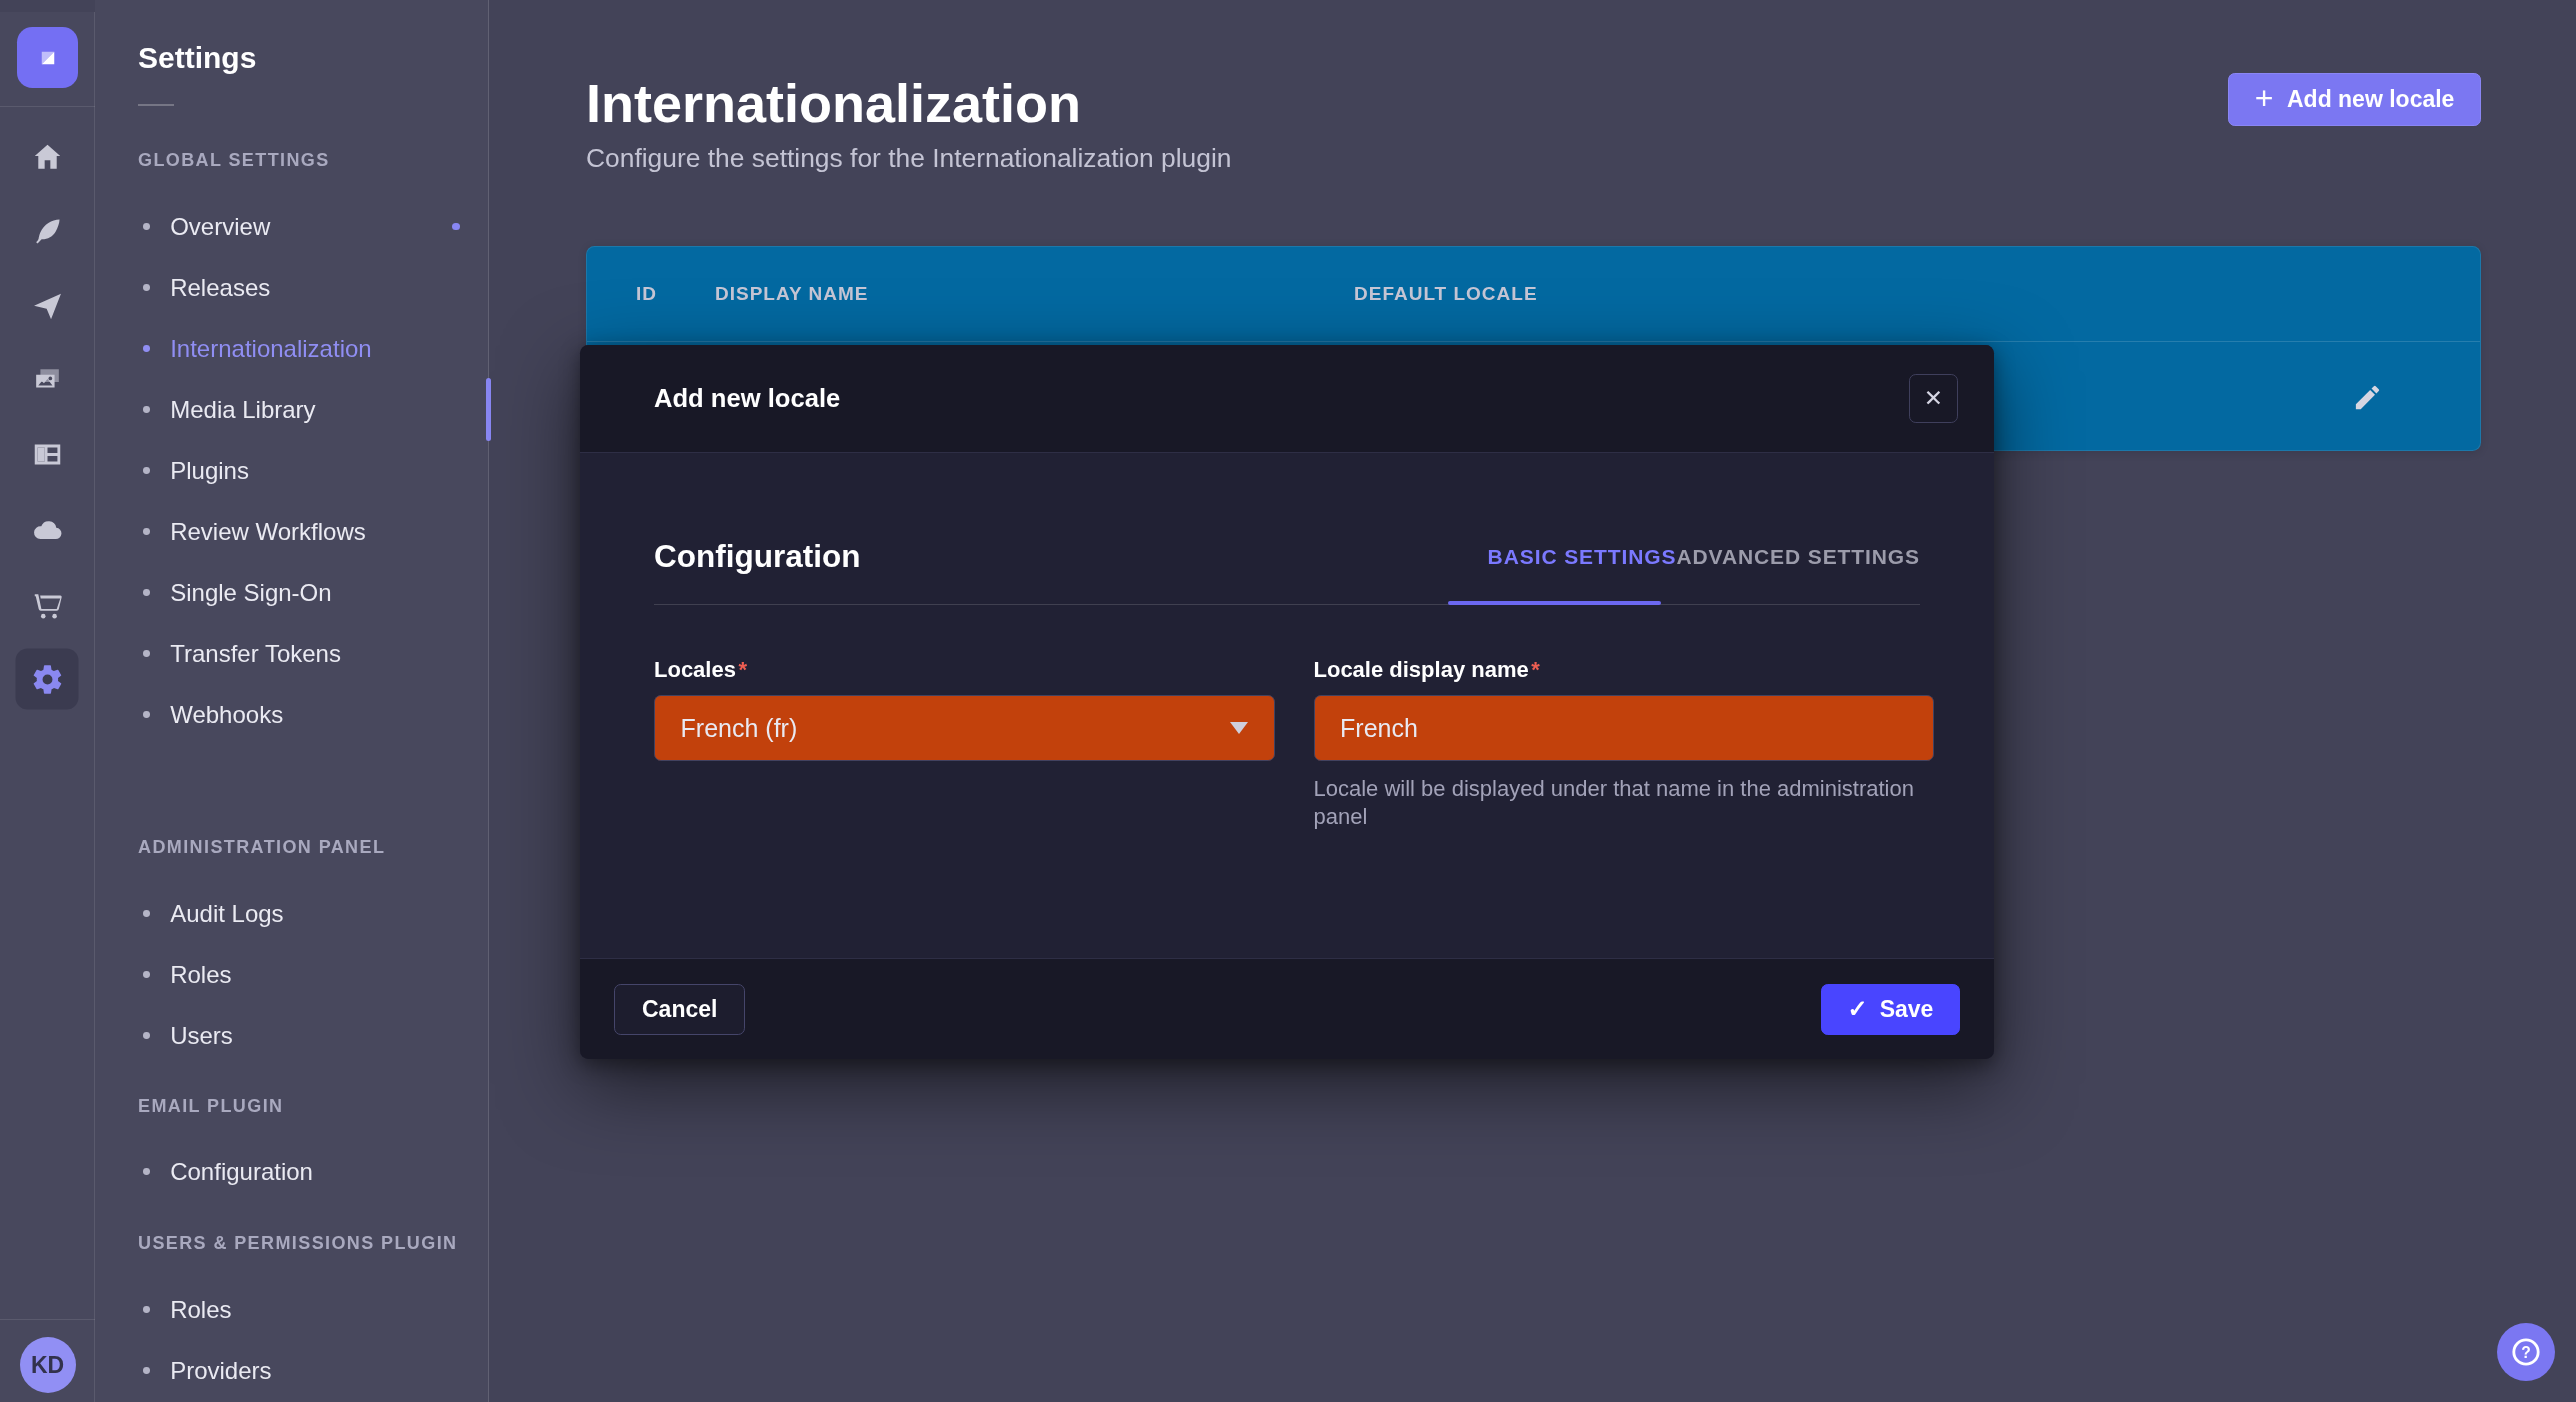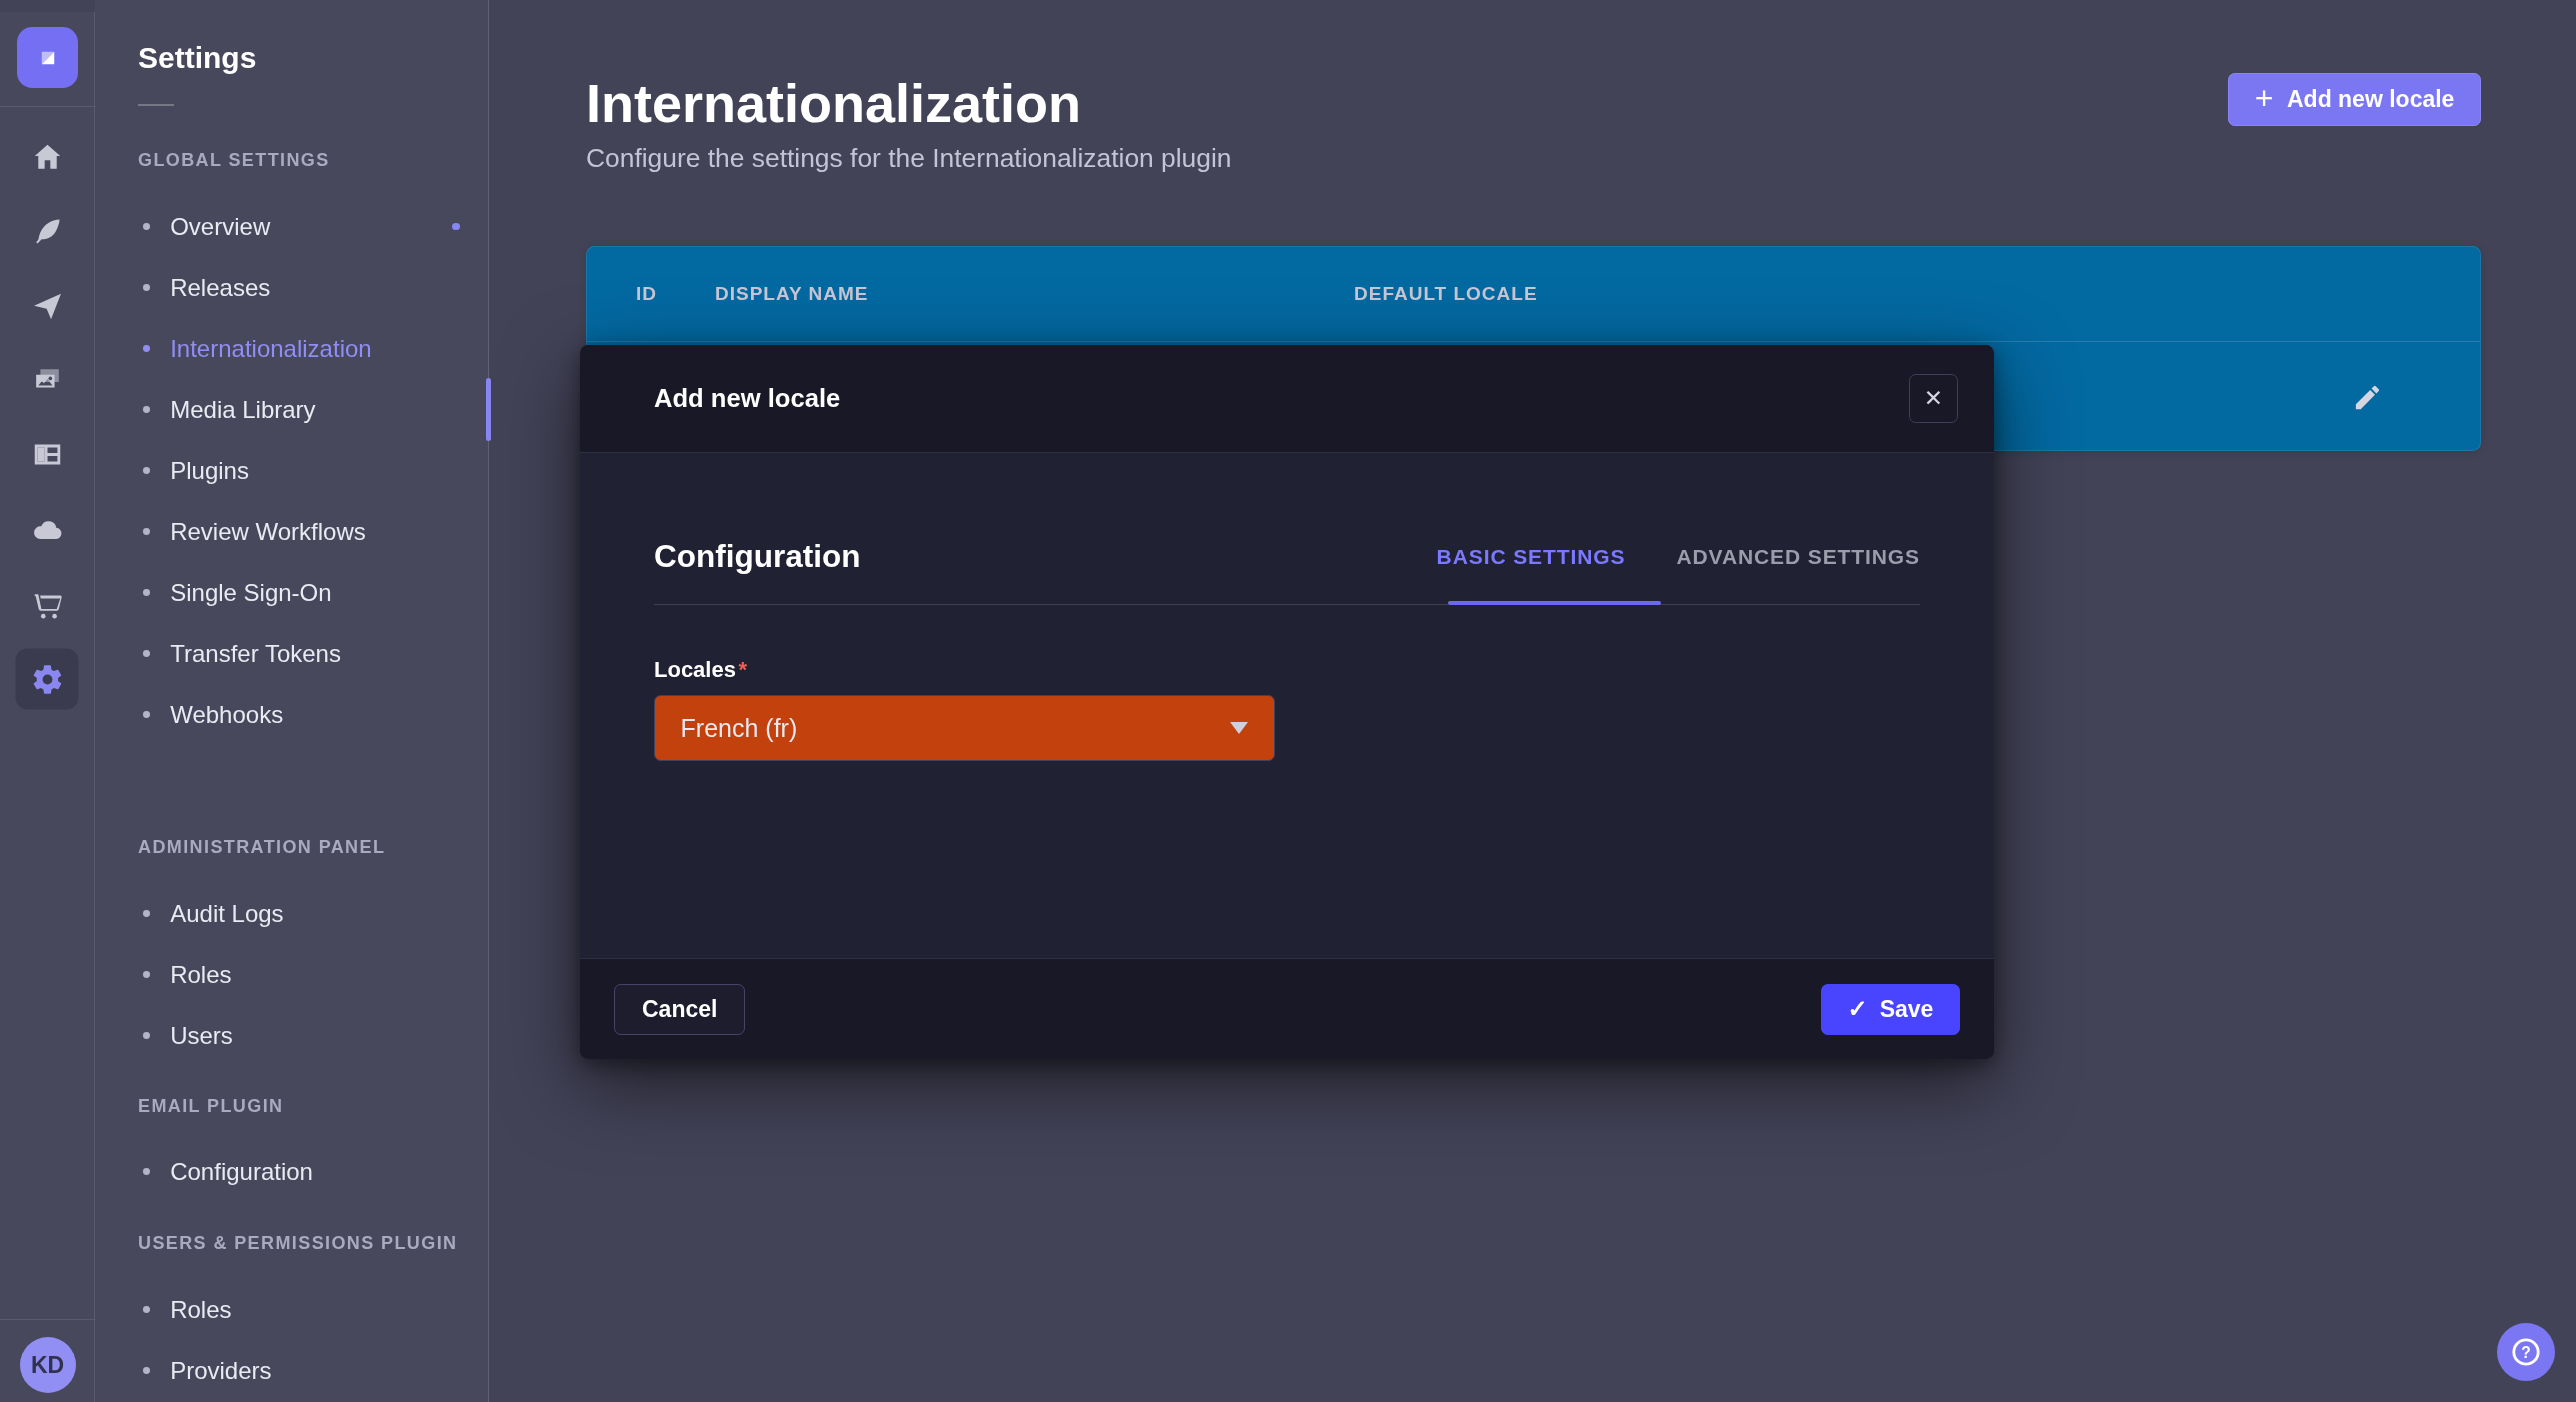--- a/index.html
+++ b/index.html
@@ -66,21 +66,21 @@
     background:#212134; z-index:20; box-shadow:0 25.6px 77px rgba(0,0,0,.55), 0 5.1px 20.4px rgba(0,0,0,.4); }
   .modal-header { height:108px; background:#181826; border-radius:8.5px 8.5px 0 0;
     border-bottom:0.9px solid #2e2e45; display:flex; align-items:center;
     padding:0 36px 0 74px; justify-content:space-between; }
   .modal-title { font-size:25.6px; font-weight:600; color:#fff; }
   .close-btn { width:49px; height:49px; border-radius:6.8px; background:transparent;
     border:0.9px solid #3f3f5c; color:#d5d5e3; font-size:23px; cursor:pointer;
     display:flex; align-items:center; justify-content:center; }
   .modal-body { position:relative; height:504px; padding:0 74px; }
   .config-title { position:absolute; top:85px; font-size:31.5px; font-weight:700; color:#fff; }
-  .tabs { position:absolute; top:92px; right:74px; display:flex; gap:51px; }
+  .tabs { position:absolute; top:92px; right:74px; display:flex; }
   .tab { font-size:21px; font-weight:700; letter-spacing:0.9px; color:#9c9cab;
     background:none; border:none; cursor:pointer; text-transform:uppercase; }
   .tab.active { color:#7b79ff; }
   .tab-rule { position:absolute; top:151px; left:74px; right:74px; height:0.9px; background:rgba(255,255,255,.14); }
   .tab-underline { position:absolute; top:148px; left:868px; width:213px; height:4.3px;
     border-radius:2.6px; background:#6c68f1; }
   .fields { position:absolute; top:204px; left:74px; right:60px;
     display:grid; grid-template-columns:1fr 1fr; column-gap:39px; }
   .field-label { font-size:22px; font-weight:600; color:#fff; margin-bottom:12px; }
   .req { color:#ee5e52; margin-left:2.6px; }
@@ -298,20 +298,27 @@
       <div class="fields">
         <div>
           <div class="field-label">
             <span>Locales</span><span class="req">*</span>
           </div>
           <div class="control select">
             <span>French (fr)</span>
             <span class="caret"></span>
           </div>
         </div>
+        <div>
+          <div class="field-label">
+            <span>Locale display name</span><span class="req">*</span>
+          </div>
+          <input class="control" value="French" style="">
+          <div class="hint">Locale will be displayed under that name in the administration panel</div>
+        </div>
       </div>
     </div>
 
     <div class="modal-footer">
       <button class="cancel-btn">Cancel</button>
       <button class="save-btn">
         <span class="check">✓</span>
         <span>Save</span>
       </button>
     </div>

